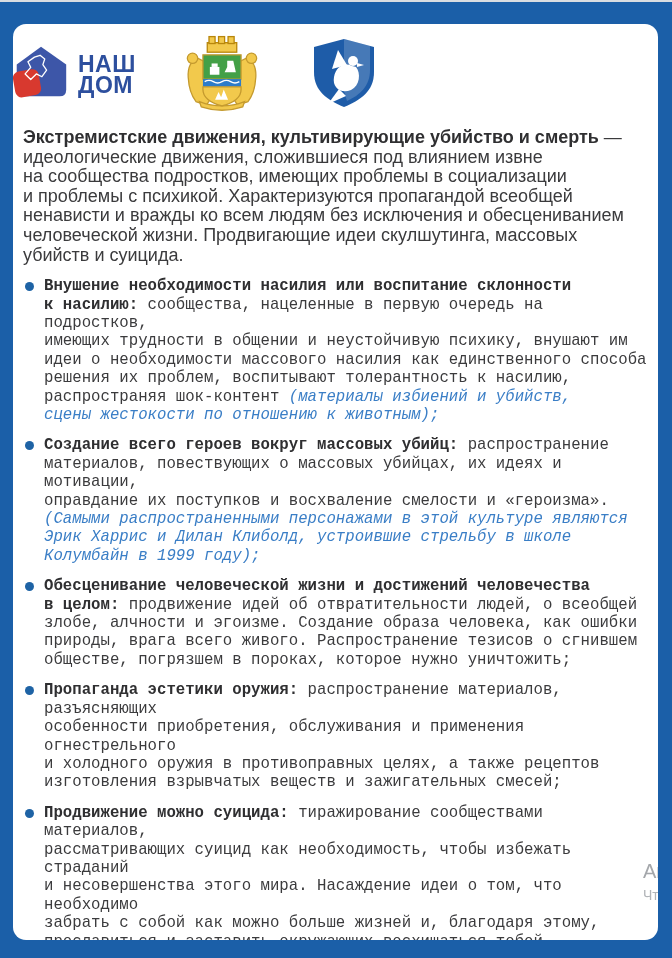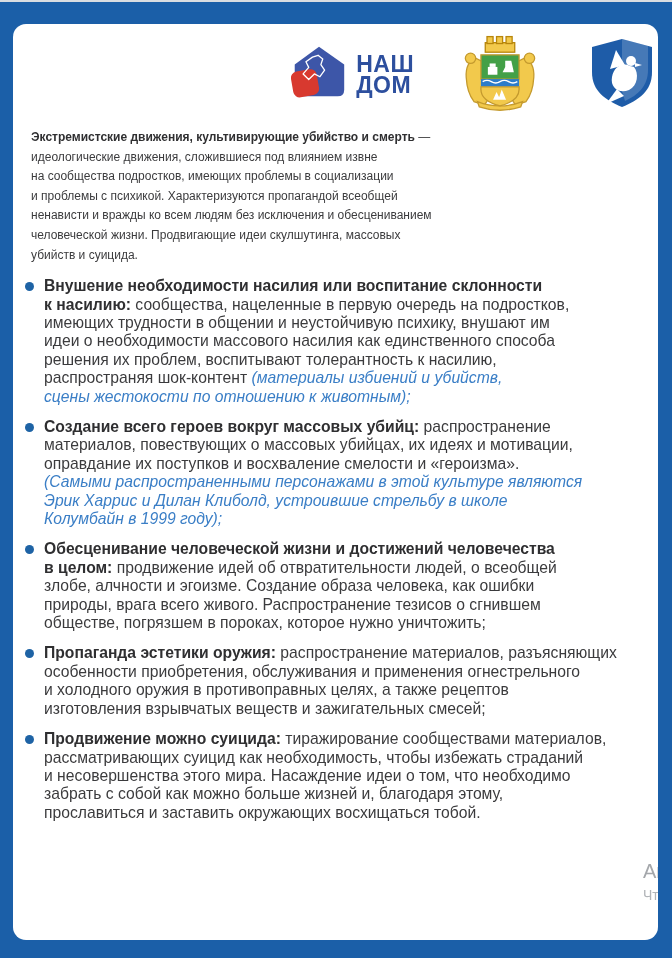--- a/index.html
+++ b/index.html
@@ -16,45 +16,46 @@
   }
   .card {
     position:absolute; left:13px; top:24px;
     width:645px; height:916px;
     background:#FFFFFF;
     border-radius:13px;
     overflow:hidden;
   }
   
   .logos {
-    display:flex; justify-content:flex-end; align-items:center;
+    display:flex; justify-content:flex-start; align-items:center;
     gap:42px; margin-top:10px; height:82px;
   }
   .nashdom { display:flex; align-items:center; gap:9px; }
   .nashdom-text {
     color:#2D4F9E; font-weight:bold; font-size:23px; line-height:21px;
     letter-spacing:0.5px;
   }
   .nashdom-text span { display:block; }
   
   .heading {
-    margin:12px 8px 0 18px;
-    font-size:12px; line-height:19.6px;
+    margin:12px 8px 0 10px;
+    font-size:18px; line-height:19.6px;
     color:#3B3B3D;
     white-space:pre-line;
   }
   .heading b { font-weight:bold; color:#2F2F31; }
   
   .bullets { list-style:none; margin:12px 0 0 0; padding:0; }
   .bullets li {
     position:relative;
     padding:0 10px 0 31px;
     margin-bottom:12px;
     font-size:15.7px; line-height:18.4px;
     color:#3B3B3D;
+    font-family:Liberation Mono, monospace;
   }
   .bullets .txt { white-space:pre-line; }
   .bullets b { font-weight:bold; color:#2F2F31; }
   .dot {
     position:absolute; left:12px; top:5px;
     width:9px; height:9px; border-radius:50%;
     background:#1E63A5;
   }
   .note { color:#3A7EC6; font-style:italic; }
   

